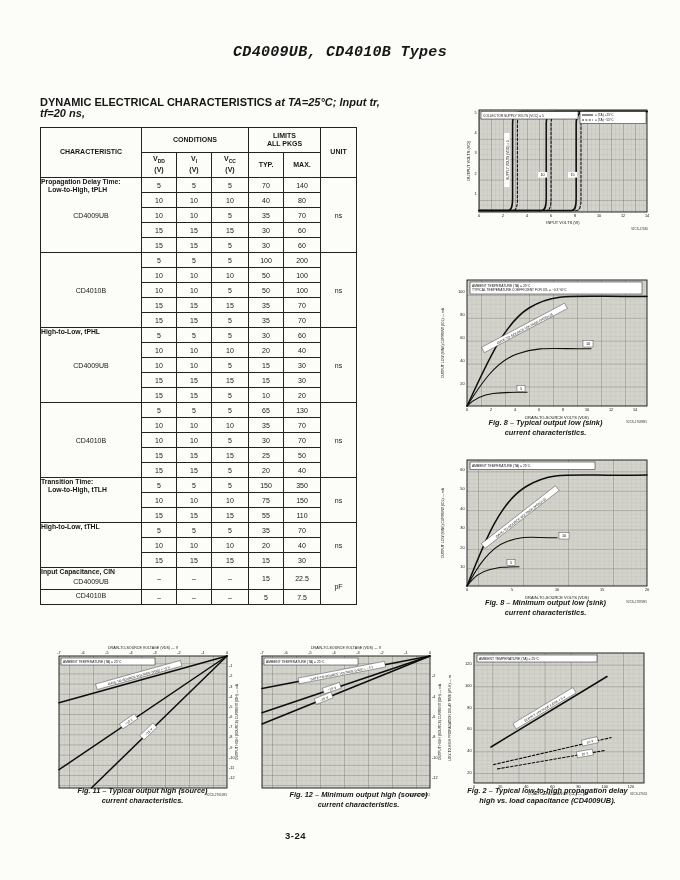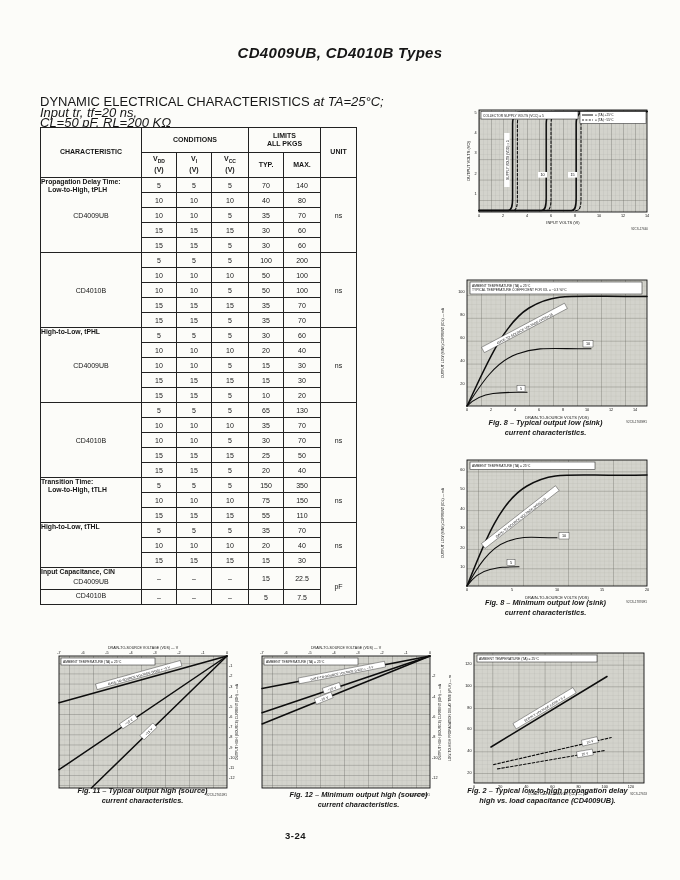--- a/index.html
+++ b/index.html
@@ -1,20 +1,20 @@
 <!DOCTYPE html>
 <html><head>
 <meta charset="utf-8">
 <style>
   html,body{margin:0;padding:0;background:#e8e8e4;}
   .page{position:relative;width:680px;height:880px;background:#fcfcf9;overflow:hidden;
         font-family:"Liberation Sans",sans-serif;color:#161616;}
   .title{position:absolute;top:44px;left:0;width:100%;text-align:center;
-         font-size:15px;font-weight:bold;font-style:italic;letter-spacing:.3px;}
-  .heading{position:absolute;left:40px;top:97px;width:360px;font-size:13px;line-height:10.5px;font-weight:normal;}
+         font-size:15px;font-weight:bold;font-style:italic;letter-spacing:.3px;font-family:Liberation Mono, monospace;}
+  .heading{position:absolute;left:40px;top:97px;width:360px;font-size:11px;line-height:10.5px;font-weight:bold;}
   .heading .it{font-style:italic;}
   
   table.spec{position:absolute;left:40px;top:127px;width:316px;border-collapse:collapse;
              table-layout:fixed;font-size:7px;background:#fcfcf9;}
   table.spec th,table.spec td{border:1px solid #222;padding:0;}
   table.spec th{font-size:7px;font-weight:bold;text-align:center;vertical-align:middle;line-height:8.5px;}
   table.spec thead tr:first-child th{height:24px;}
   table.spec thead tr:last-child th{height:24px;}
   td.num{text-align:center;vertical-align:middle;height:14px;font-size:7px;}
   td.char-cell{position:relative;vertical-align:top;text-align:left;padding:2px 3px;}
@@ -52,21 +52,20 @@
 </style>
 </head>
 <body>
 
 <div class="page">
 
   <div class="title">CD4009UB, CD4010B Types</div>
 
   <div class="heading">
     <div><span>DYNAMIC ELECTRICAL CHARACTERISTICS</span><span class="it"> at TA=25°C; Input tr, tf=20 ns,</span></div>
-    <div class="it">CL=50 pF, RL=200 KΩ</div>
   </div>
 
   <table class="spec">
     <colgroup>
       <col style="width:101px">
         <col style="width:35px">
         <col style="width:35px">
         <col style="width:37px">
       <col style="width:35px">
         <col style="width:37px">

